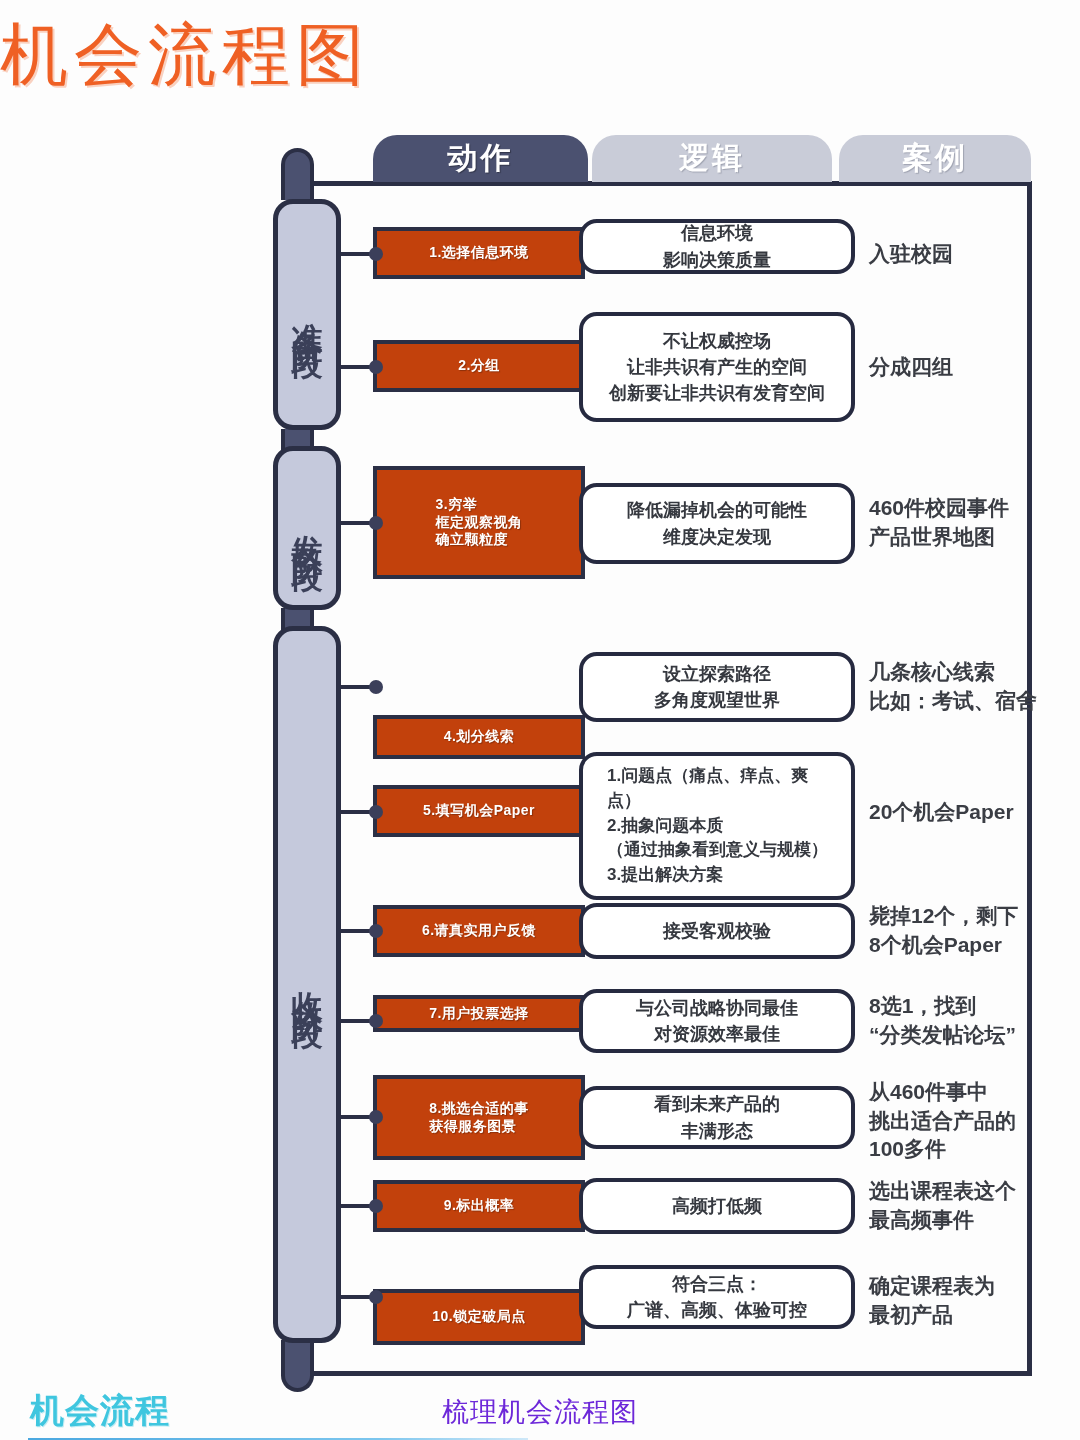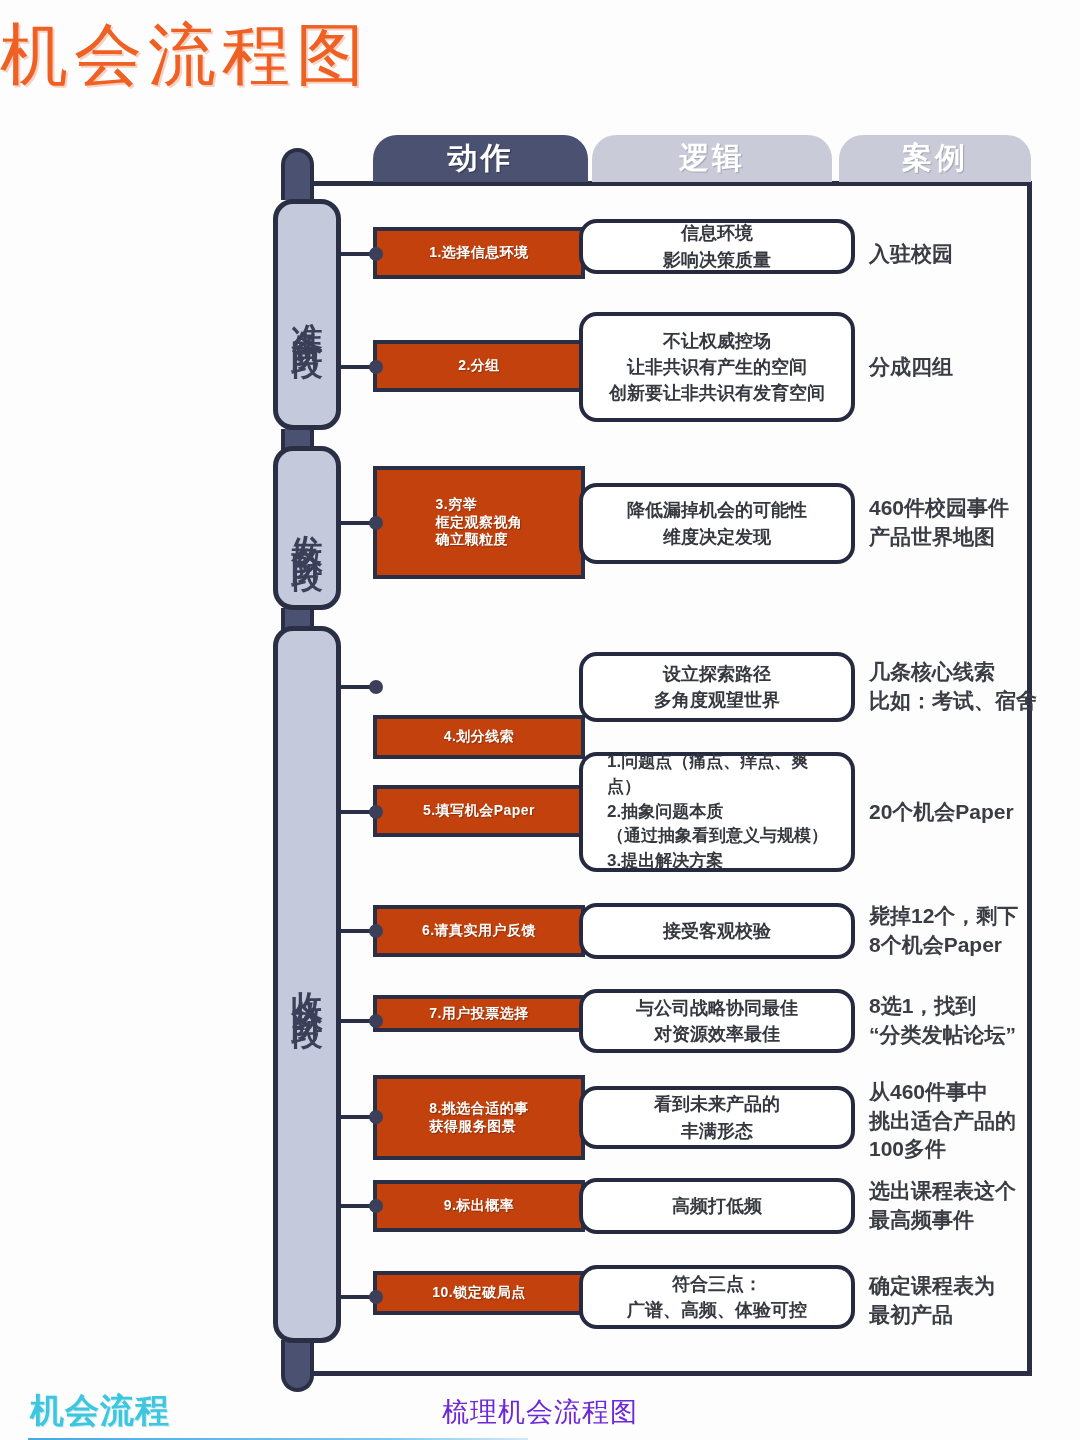--- a/index.html
+++ b/index.html
@@ -325,21 +325,21 @@
   <div class="node-dot" style="top:28px;"></div>
   <div class="action" style="top:24px; height:44px;margin-top:39px;">4.划分线索</div>
   <div class="logic" style="top:0px; height:70px;">设立探索路径<br>多角度观望世界</div>
   <div class="case" style="top:0px; height:70px;">几条核心线索<br>比如：考试、宿舍</div>
 </div>
 
 <div class="row" style="top:752px; height:120px;">
   <div class="branch" style="top:58px;"></div>
   <div class="node-dot" style="top:53px;"></div>
   <div class="action" style="top:33px; height:52px;">5.填写机会Paper</div>
-  <div class="logic leftalign" style="top:0px; height:120px; font-size:17px;">1.问题点（痛点、痒点、爽点）<br>2.抽象问题本质<br>（通过抽象看到意义与规模）<br>3.提出解决方案</div>
+  <div class="logic leftalign" style="top:0px; height:148px; font-size:17px;">1.问题点（痛点、痒点、爽点）<br>2.抽象问题本质<br>（通过抽象看到意义与规模）<br>3.提出解决方案</div>
   <div class="case" style="top:0px; height:120px;">20个机会Paper</div>
 </div>
 
 <div class="row" style="top:903px; height:56px;">
   <div class="branch" style="top:26px;"></div>
   <div class="node-dot" style="top:21px;"></div>
   <div class="action" style="top:2px; height:52px;">6.请真实用户反馈</div>
   <div class="logic" style="top:0px; height:56px;">接受客观校验</div>
   <div class="case" style="top:0px; height:56px;">毙掉12个，剩下<br>8个机会Paper</div>
 </div>
@@ -364,21 +364,21 @@
   <div class="branch" style="top:26px;"></div>
   <div class="node-dot" style="top:21px;"></div>
   <div class="action" style="top:2px; height:52px;">9.标出概率</div>
   <div class="logic" style="top:0px; height:56px;">高频打低频</div>
   <div class="case" style="top:0px; height:56px;">选出课程表这个<br>最高频事件</div>
 </div>
 
 <div class="row" style="top:1265px; height:64px;">
   <div class="branch" style="top:30px;"></div>
   <div class="node-dot" style="top:25px;"></div>
-  <div class="action" style="top:6px; height:44px;">10.锁定破局点</div>
+  <div class="action" style="top:24px; height:56px;">10.锁定破局点</div>
   <div class="logic" style="top:0px; height:64px;">符合三点：<br>广谱、高频、体验可控</div>
   <div class="case" style="top:4px; height:64px;">确定课程表为<br>最初产品</div>
 </div>
 
 <div id="footer">
   <div id="footer-brand">机会流程</div>
   <div id="footer-caption">梳理机会流程图</div>
   <div id="footer-rule"></div>
 </div>
 

